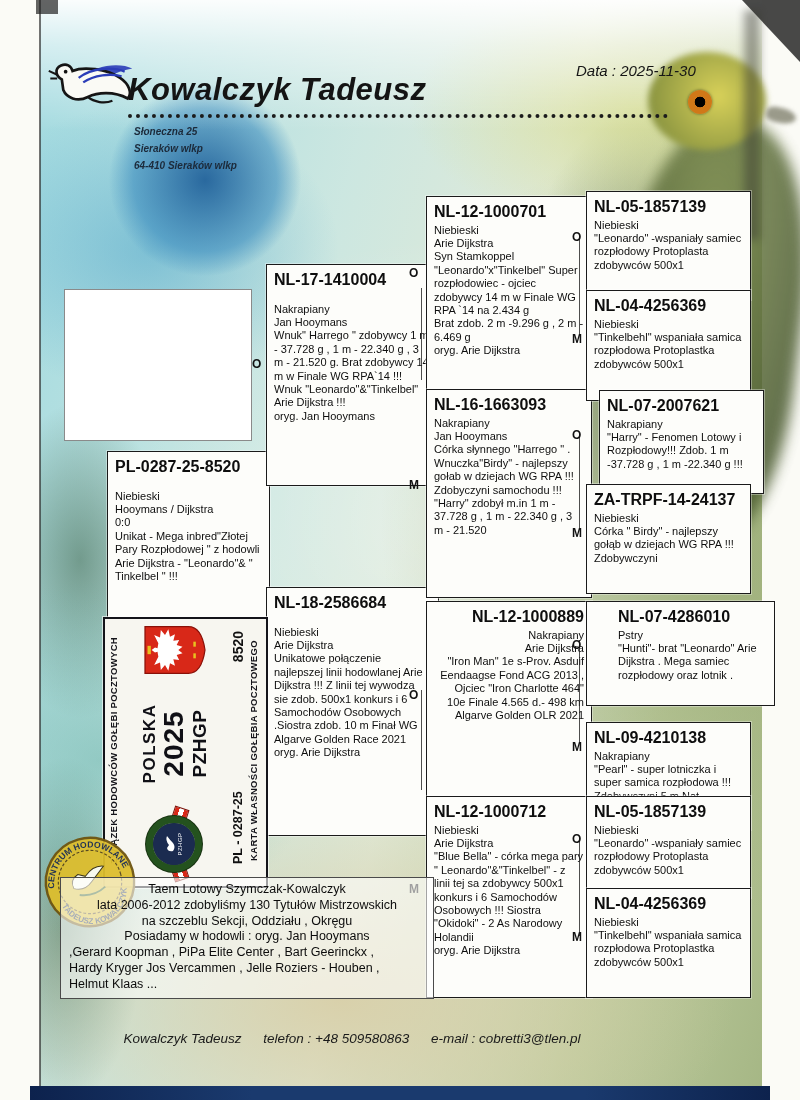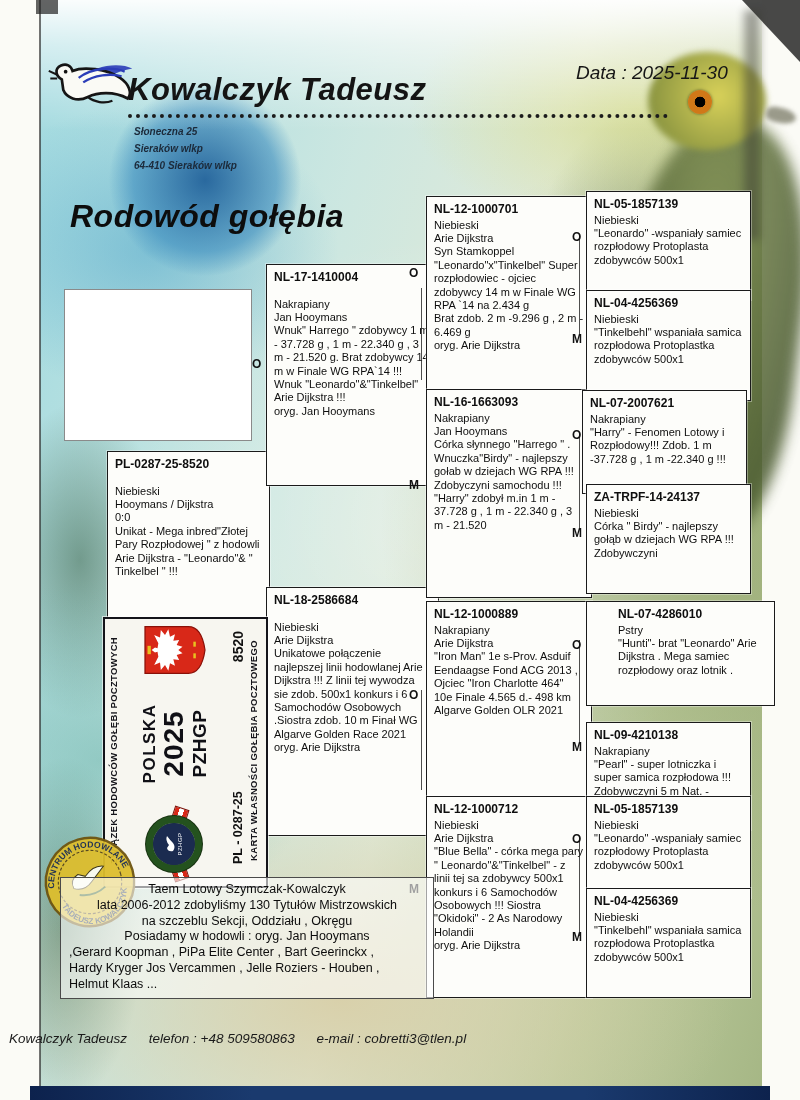--- a/index.html
+++ b/index.html
@@ -37,29 +37,29 @@
     clip-path:polygon(100% 0,0 0,100% 100%);opacity:.8;}
   .corner-tl{position:absolute;left:36px;top:0;width:22px;height:14px;background:#222;opacity:.7;}
   .smudge-r{position:absolute;left:744px;top:10px;width:16px;height:230px;background:#3a3a32;opacity:.45;filter:blur(4px);}
   
   .dove-logo{position:absolute;left:48px;top:56px;width:92px;height:62px;}
   .breeder-name{position:absolute;left:128px;top:72px;font-size:31px;font-weight:bold;font-style:italic;
     letter-spacing:.5px;color:#141414;white-space:nowrap;}
   .dotted-rule{position:absolute;left:128px;top:114px;width:540px;border-bottom:4px dotted #1c1c1c;}
   .address{position:absolute;left:134px;top:123px;font-size:10px;font-style:italic;font-weight:bold;
     color:#1c2a3a;line-height:17px;white-space:pre-line;}
-  .scan-date{position:absolute;left:576px;top:62px;font-size:19px;font-style:italic;color:#161616;}
+  .scan-date{position:absolute;left:576px;top:62px;font-size:15px;font-style:italic;color:#161616;}
   .doc-title{position:absolute;left:70px;top:198px;margin:0;font-size:32px;font-weight:bold;font-style:italic;
     color:#0d0d0d;letter-spacing:.5px;}
   .empty-photo-box{position:absolute;left:64px;top:289px;width:186px;height:150px;background:#fff;
     border:1px solid #8a8a8a;}
   
   .pbox{position:absolute;background:#fdfdfa;border:1.5px solid #1a1a1a;padding:5px 7px;
     font-size:11px;line-height:1.22;color:#0e0e0e;overflow:hidden;box-shadow:0 0 0 1px rgba(255,255,255,.35);}
-  .pbox-ring{font-weight:bold;font-size:12px;margin-bottom:2px;white-space:nowrap;}
+  .pbox-ring{font-weight:bold;font-size:16px;margin-bottom:2px;white-space:nowrap;}
   .gap .pbox-ring{margin-bottom:13px;}
   .pbox-body{white-space:pre-line;}
   .conn-label{position:absolute;font-size:12px;font-weight:bold;color:#111;}
   .conn-line{position:absolute;width:1px;background:#222;opacity:.8;}
   
   .ring-card{position:absolute;left:103px;top:617px;width:161px;height:267px;background:#f7f6f0;
     border:2px solid #14141a;box-shadow:0 0 0 1px rgba(255,255,255,.6);}
   .ring-card-inner{position:absolute;left:0;top:0;width:263px;height:157px;transform-origin:0 0;
     transform:rotate(-90deg) translateX(-263px);display:flex;flex-direction:column;}
   .card-top,.card-bottom{font-size:9.5px;font-weight:bold;text-align:center;letter-spacing:.3px;color:#14141a;}
@@ -84,21 +84,21 @@
   .pz-core{position:absolute;left:11px;top:10px;width:42px;height:42px;border-radius:50%;background:#1b2b50;
     display:flex;flex-direction:column;align-items:center;justify-content:center;}
   .pz-org{font-size:6px;color:#fff;letter-spacing:.5px;margin-top:1px;}
   
   .gold-stamp{position:absolute;left:42px;top:834px;width:96px;height:96px;transform:rotate(-16deg);opacity:.95;}
   
   .achievements{position:absolute;left:60px;top:877px;width:356px;background:rgba(255,255,255,.6);
     border:1px solid #4a4a4a;padding:4px 8px 6px;font-size:12.5px;line-height:1.26;color:#0c0c0c;}
   .ach-centered{text-align:center;white-space:pre-line;}
   .ach-left{text-align:left;white-space:pre-line;}
-  .footer{position:absolute;left:0;top:1031px;width:704px;text-align:left;font-size:13.5px;
+  .footer{position:absolute;left:0;top:1031px;width:704px;text-align:center;font-size:13.5px;
     font-style:italic;color:#1a1a1a;}
   .footer span{margin:0 9px;}
 </style>
 </head>
 <body>
 
 <div class="page">
 
   <div class="photo">
     <div class="blob pigeon-body"></div>
@@ -119,21 +119,20 @@
     <circle cx="23" cy="20" r="2.4" fill="#111"></circle>
     <path d="M12 24 L1 19 M12 29 L3 29" stroke="#151515" stroke-width="2.6"></path>
     <path d="M52 53 C60 60 74 62 84 58" fill="none" stroke="#151515" stroke-width="3"></path>
   </svg>
   <div class="breeder-name">Kowalczyk Tadeusz</div>
   <div class="dotted-rule"></div>
   <div class="address">Słoneczna 25
 Sieraków wlkp
 64-410 Sieraków wlkp</div>
   <div class="scan-date">Data : 2025-11-30</div>
-  <h1 class="doc-title">Rodowód gołębia</h1>
 
   <div class="empty-photo-box"></div>
 
   <div class="pbox gap" style="left:107px;top:451px;width:147px;height:170px;">
     <div class="pbox-ring">PL-0287-25-8520</div>
     <div class="pbox-body">Niebieski
 Hooymans / Dijkstra
 0:0
 Unikat - Mega inbred"Złotej Pary Rozpłodowej " z hodowli Arie Dijkstra - "Leonardo"&amp; " Tinkelbel " !!!</div>
   </div>
@@ -159,21 +158,21 @@
 Brat zdob. 2 m -9.296 g , 2 m - 6.469 g
 oryg. Arie Dijkstra</div>
   </div>
   <div class="pbox" style="left:426px;top:389px;width:150px;height:197px;">
     <div class="pbox-ring">NL-16-1663093</div>
     <div class="pbox-body">Nakrapiany
 Jan Hooymans
 Córka słynnego "Harrego " . Wnuczka"Birdy" - najlepszy gołab w dziejach WG RPA !!! Zdobyczyni samochodu !!!
 "Harry" zdobył m.in 1 m - 37.728 g , 1 m - 22.340 g , 3 m - 21.520</div>
   </div>
-  <div class="pbox" style="left:426px;top:601px;width:150px;height:193px;">
+  <div class="pbox" style="left:426px;top:601px;width:150px;height:193px;text-align:right;">
     <div class="pbox-ring">NL-12-1000889</div>
     <div class="pbox-body">Nakrapiany
 Arie Dijkstra
 "Iron Man" 1e s-Prov. Asduif Eendaagse Fond ACG 2013 ,
 Ojciec "Iron Charlotte 464" 10e Finale 4.565 d.- 498 km Algarve Golden OLR 2021</div>
   </div>
   <div class="pbox" style="left:426px;top:796px;width:150px;height:190px;">
     <div class="pbox-ring">NL-12-1000712</div>
     <div class="pbox-body">Niebieski
 Arie Dijkstra
@@ -183,21 +182,21 @@
   <div class="pbox" style="left:586px;top:191px;width:149px;height:97px;">
     <div class="pbox-ring">NL-05-1857139</div>
     <div class="pbox-body">Niebieski
 "Leonardo" -wspaniały samiec rozpłodowy Protoplasta zdobywców 500x1</div>
   </div>
   <div class="pbox" style="left:586px;top:290px;width:149px;height:99px;">
     <div class="pbox-ring">NL-04-4256369</div>
     <div class="pbox-body">Niebieski
 "Tinkelbehl" wspaniała samica rozpłodowa Protoplastka zdobywców 500x1</div>
   </div>
-  <div class="pbox" style="left:582px;top:390px;width:149px;height:92px;">
+  <div class="pbox" style="left:599px;top:390px;width:149px;height:92px;">
     <div class="pbox-ring">NL-07-2007621</div>
     <div class="pbox-body">Nakrapiany
 "Harry" - Fenomen Lotowy i Rozpłodowy!!! Zdob. 1 m -37.728 g , 1 m -22.340 g !!!</div>
   </div>
   <div class="pbox" style="left:586px;top:484px;width:149px;height:98px;">
     <div class="pbox-ring">ZA-TRPF-14-24137</div>
     <div class="pbox-body">Niebieski
 Córka " Birdy" - najlepszy gołąb w dziejach WG RPA !!! Zdobywczyni</div>
   </div>
   <div class="pbox" style="left:586px;top:601px;width:149px;height:93px;padding-left:31px;">

